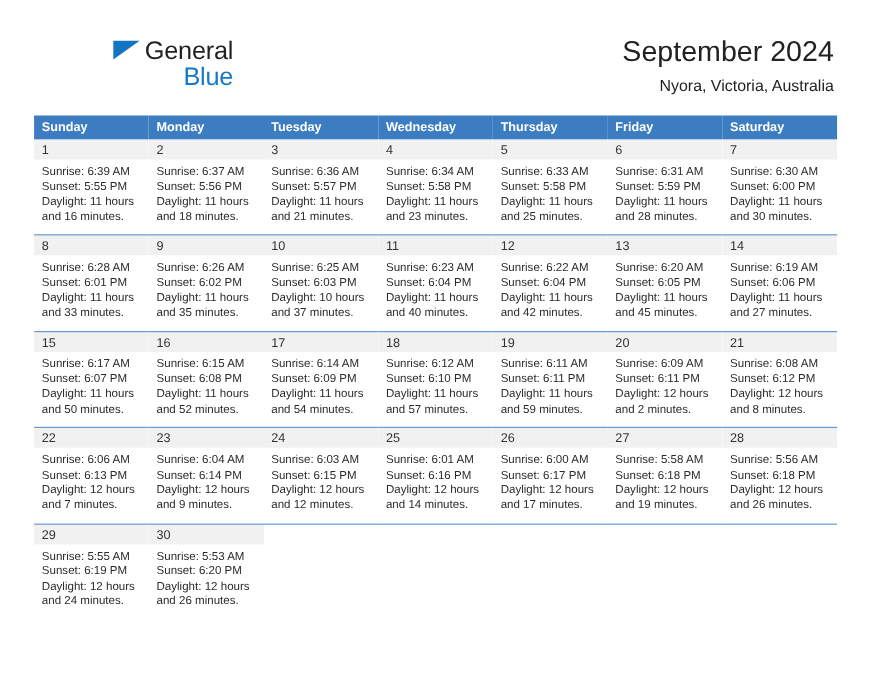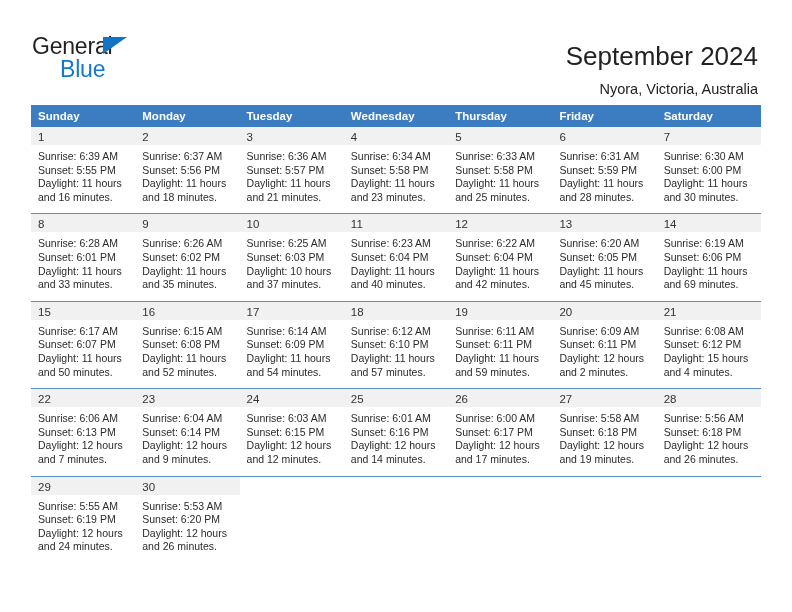--- a/index.html
+++ b/index.html
@@ -28,20 +28,21 @@
     top: 0;
     width: 792px;
     height: 104px;
   }
   .logo {
     position: absolute;
     left: 32px;
     top: 33px;
     width: 180px;
     height: 52px;
+    text-align: right;
   }
   .logo-row1 {
     position: relative;
     height: 26px;
     line-height: 26px;
   }
   .logo-general {
     font-size: 23px;
     color: #231f20;
     letter-spacing: -0.2px;
@@ -65,21 +66,21 @@
   }
   .logo-blue {
     font-size: 23px;
     color: #1579c9;
     letter-spacing: -0.2px;
   }
 
   .title-block {
     position: absolute;
     right: 34px;
-    top: 40px;
+    top: 30px;
     text-align: right;
   }
   .cal-title {
     font-size: 26px;
     color: #222222;
     line-height: 32px;
     white-space: nowrap;
   }
   .cal-subtitle {
     font-size: 14.5px;
@@ -325,21 +326,21 @@
                   <div class="daylight">Daylight: 11 hours and 45 minutes.</div>
                 </div>
               </div>
             </td>
             <td>
               <div class="cell-inner">
                 <div class="daynum">14</div>
                 <div class="details">
                   <div>Sunrise: 6:19 AM</div>
                   <div>Sunset: 6:06 PM</div>
-                  <div class="daylight">Daylight: 11 hours and 69 minutes.</div>
+                  <div class="daylight">Daylight: 11 hours and 27 minutes.</div>
                 </div>
               </div>
             </td>
           </tr>
           <tr class="week-row">
             <td>
               <div class="cell-inner">
                 <div class="daynum">15</div>
                 <div class="details">
                   <div>Sunrise: 6:17 AM</div>
@@ -397,21 +398,21 @@
                   <div class="daylight">Daylight: 12 hours and 2 minutes.</div>
                 </div>
               </div>
             </td>
             <td>
               <div class="cell-inner">
                 <div class="daynum">21</div>
                 <div class="details">
                   <div>Sunrise: 6:08 AM</div>
                   <div>Sunset: 6:12 PM</div>
-                  <div class="daylight">Daylight: 15 hours and 4 minutes.</div>
+                  <div class="daylight">Daylight: 12 hours and 8 minutes.</div>
                 </div>
               </div>
             </td>
           </tr>
           <tr class="week-row">
             <td>
               <div class="cell-inner">
                 <div class="daynum">22</div>
                 <div class="details">
                   <div>Sunrise: 6:06 AM</div>

